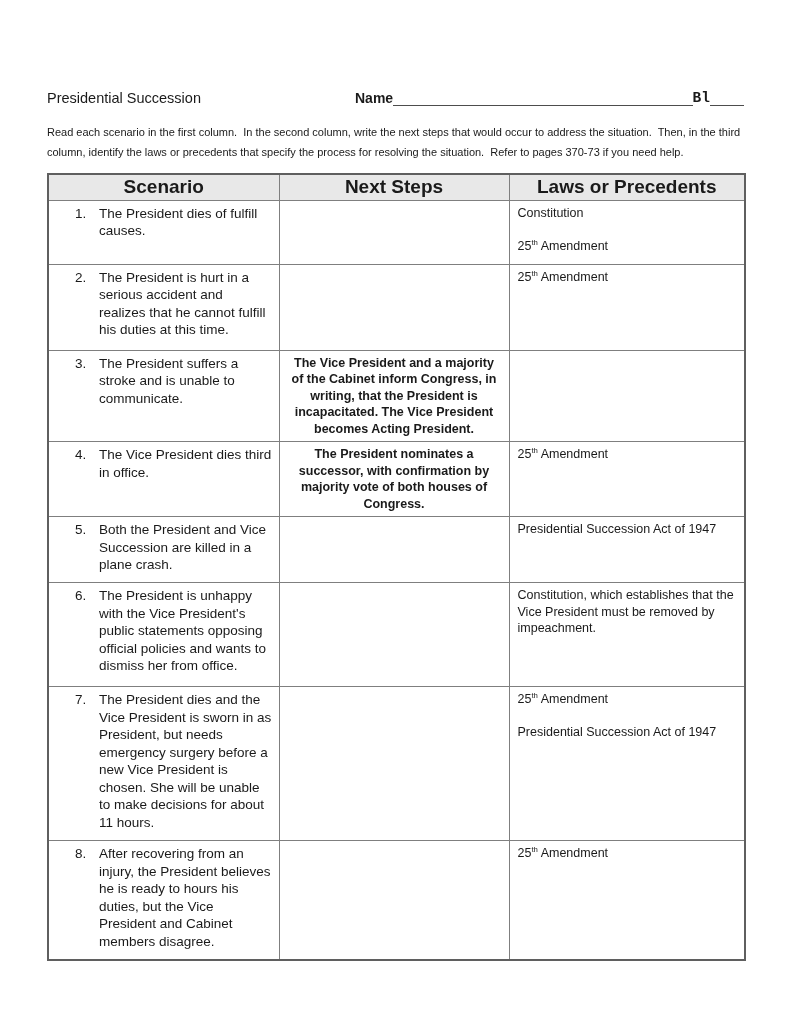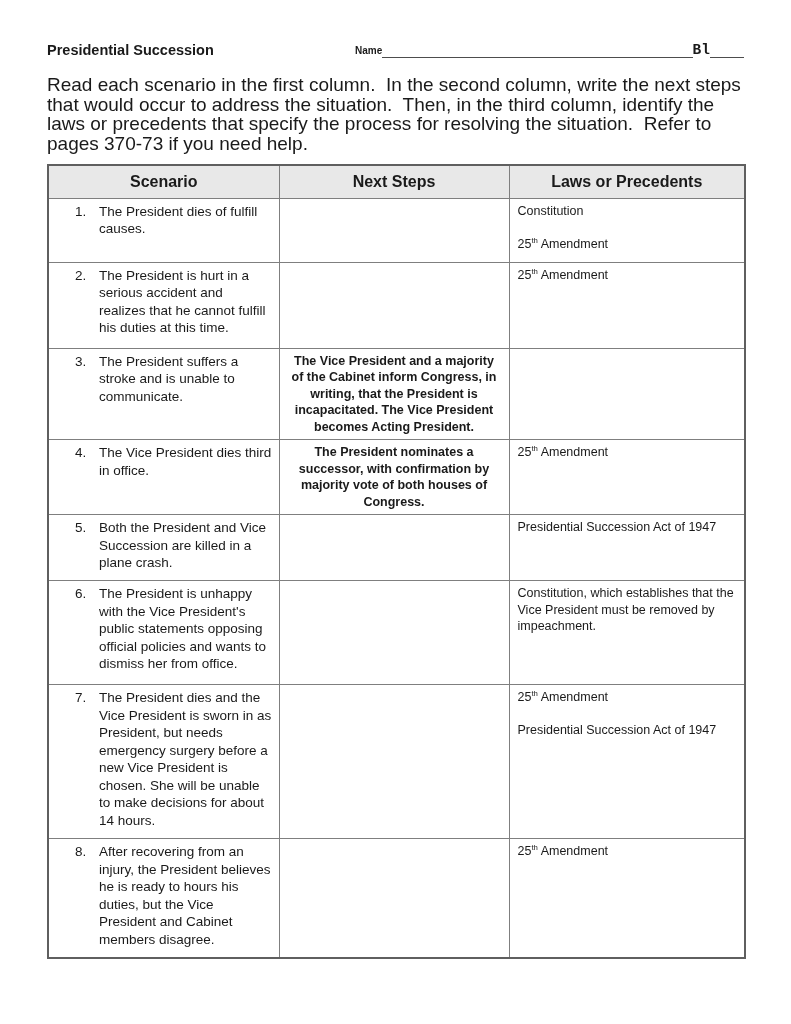--- a/index.html
+++ b/index.html
@@ -13,46 +13,46 @@
   html,body{margin:0;padding:0;}
   body{
     width:791px;height:1024px;background:#ffffff;color:var(--ink);
     font-family:"Liberation Sans","DejaVu Sans",sans-serif;
   }
   .page{padding:42px 47px 0 47px;}
 
   .course{font-size:14.5px;line-height:17px;margin:0 0 22px 0;}
 
   .title-row{display:flex;align-items:flex-end;margin:0 0 16px 0;}
-  .doc-title{font-size:14.5px;font-weight:bold;width:308px;flex:0 0 308px;line-height:17px;}
-  .name-label{font-size:10px;font-weight:bold;line-height:17px;}
+  .doc-title{font-size:14.5px;font-weight:normal;width:308px;flex:0 0 308px;line-height:17px;}
+  .name-label{font-size:14px;font-weight:bold;line-height:17px;margin-top:48px;}
   .name-blank{flex:1 1 auto;border-bottom:1.5px solid var(--rule);height:15px;margin:0 0 1px 0;}
   .bl-label{font-size:14.5px;font-weight:bold;line-height:17px;font-family:Liberation Mono, monospace;}
   .bl-blank{flex:0 0 34px;border-bottom:1.5px solid var(--rule);height:15px;margin:0 0 1px 0;}
 
   .instructions{
-    font-size:19px;line-height:19.5px;margin:0 0 11px 0;
+    font-size:11px;line-height:19.5px;margin:0 0 11px 0;
     white-space:pre-wrap;
   }
 
   table.worksheet{
     width:697px;table-layout:fixed;border-collapse:collapse;
     border:2px solid var(--border-outer);
   }
   .worksheet col.c1{width:231px;}
   .worksheet col.c2{width:230px;}
   .worksheet col.c3{width:236px;}
   .worksheet th,.worksheet td{
     border:1px solid var(--border-inner);
     vertical-align:top;padding:0;
   }
   .worksheet th{
     background:var(--header-bg);
-    font-size:16px;font-weight:bold;text-align:center;
-    height:33px;vertical-align:middle;padding:1px 4px;
+    font-size:19px;font-weight:bold;text-align:center;
+    height:26px;vertical-align:middle;padding:1px 4px;
   }
   .scenario-wrap{display:flex;padding:4px 6px 4px 26px;font-size:13.5px;line-height:17.5px;}
   .row-num{flex:0 0 24px;}
   .scenario-text{flex:1 1 auto;}
   .steps-cell-inner{padding:4px 8px;}
   .steps-text{font-size:12.5px;font-weight:bold;line-height:16.5px;text-align:center;}
   .laws-cell-inner{padding:4px 6px 4px 8px;}
   .law-paragraph{font-size:12.5px;font-weight:normal;line-height:16.5px;}
   .law-paragraph + .law-paragraph{margin-top:16.5px;}
   sup{font-size:0.62em;vertical-align:super;line-height:0;}
@@ -183,21 +183,21 @@
           <td>
             <div class="laws-cell-inner">
               <div class="law-paragraph">Constitution, which establishes that the Vice President must be removed by impeachment.</div>
             </div>
           </td>
         </tr>
         <tr>
           <td>
             <div class="scenario-wrap">
               <span class="row-num">7.</span>
-              <span class="scenario-text">The President dies and the Vice President is sworn in as President, but needs emergency surgery before a new Vice President is chosen. She will be unable to make decisions for about 14 hours.</span>
+              <span class="scenario-text">The President dies and the Vice President is sworn in as President, but needs emergency surgery before a new Vice President is chosen. She will be unable to make decisions for about 11 hours.</span>
             </div>
           </td>
           <td></td>
           <td>
             <div class="laws-cell-inner">
               <div class="law-paragraph">25<sup>th</sup> Amendment</div>
               <div class="law-paragraph">Presidential Succession Act of 1947</div>
             </div>
           </td>
         </tr>

